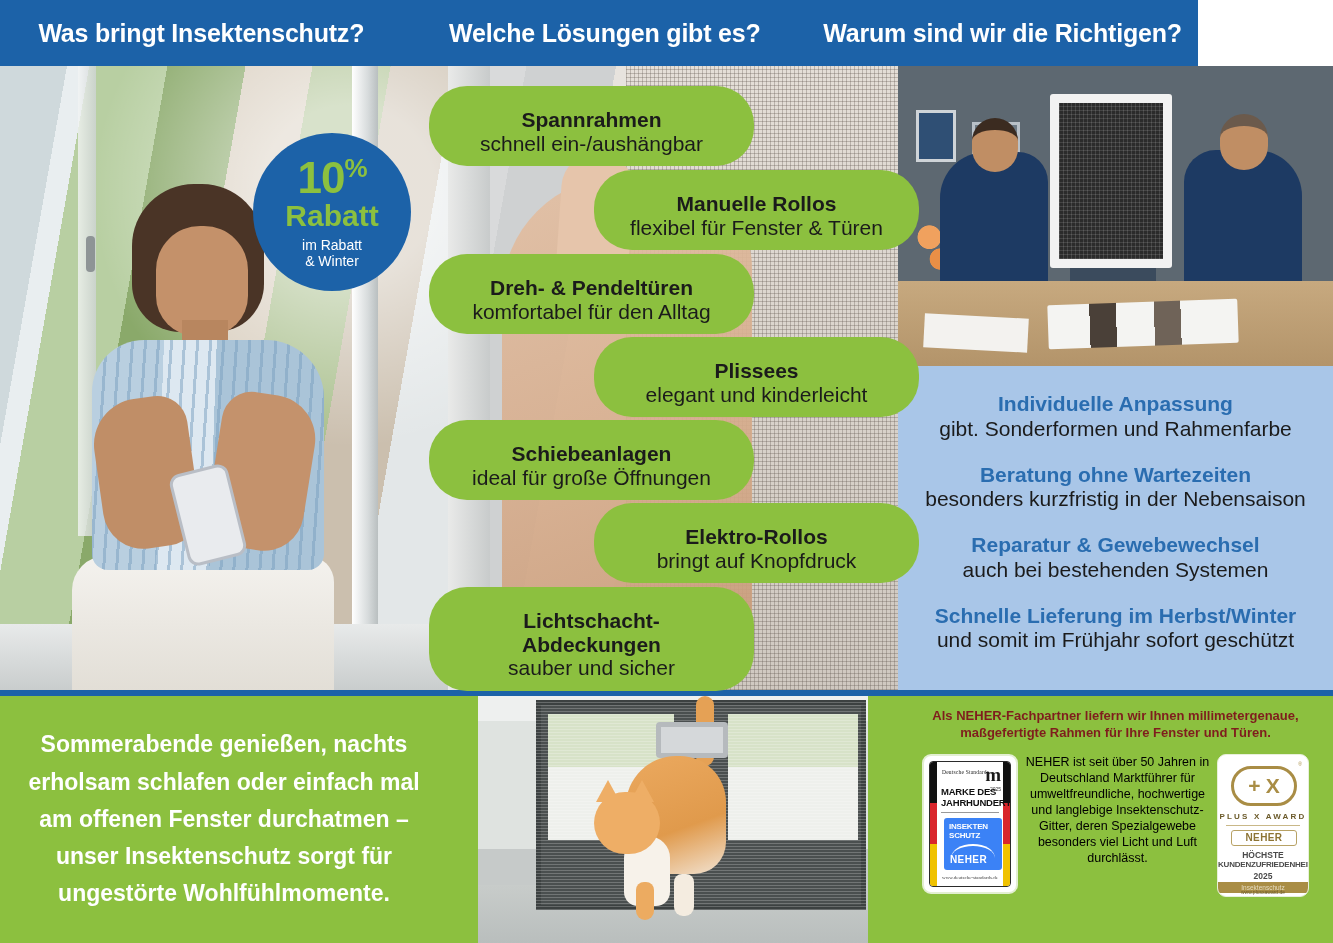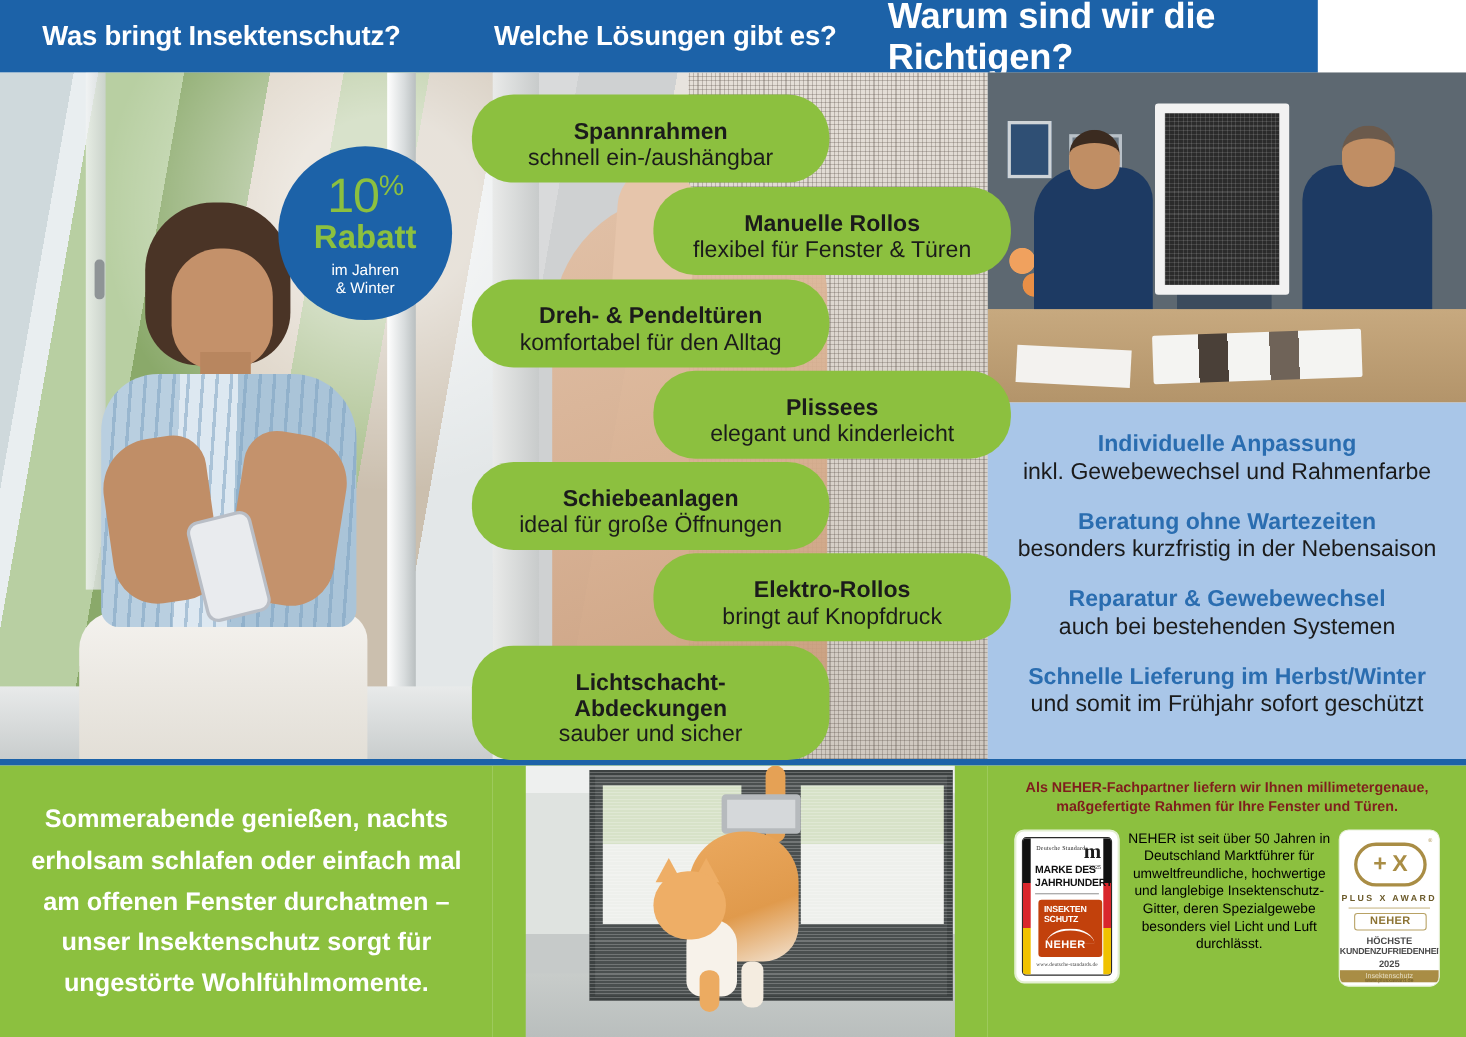--- a/index.html
+++ b/index.html
@@ -15,21 +15,21 @@
   .header {
     position: absolute; left: 0; top: 0; width: 1198px; height: 66px;
     background: #1c62a8; display: flex;
   }
   .header-cell {
     display: flex; align-items: center; justify-content: center;
     color: #ffffff; font-weight: bold; letter-spacing: -0.2px;
   }
   .hc1 { width: 448px; font-size: 25px; }
   .hc2 { width: 450px; font-size: 25px; }
-  .hc3 { width: 435px; font-size: 33px; }
+  .hc3 { width: 435px; font-size: 25px; }
 
   
   .col1 {
     position: absolute; left: 0; top: 66px; width: 448px; height: 624px;
     overflow: hidden;
     background:
       radial-gradient(circle at 78% 20%, rgba(255,255,255,0.55) 0 14%, rgba(255,255,255,0) 42%),
       linear-gradient(100deg, #cfd9dc 0 12%, #e9eef0 12% 16%, #b8cfa2 16% 30%,
                       #8aa96a 30% 44%, #d8cdbd 44% 56%, #a9bf8c 56% 70%,
                       #cbbfae 70% 82%, #e3e7e8 82% 100%);
@@ -94,21 +94,21 @@
     background: #8e9496; border-radius: 4px;
   }
 
   
   .rabatt {
     position: absolute; left: 253px; top: 133px; width: 158px; height: 158px;
     border-radius: 50%; background: #1c62a8; color: #ffffff;
     display: flex; flex-direction: column; align-items: center; justify-content: center;
     text-align: center; line-height: 1;
   }
-  .rabatt-pct { font-size: 44px; font-weight: normal; color: #8cc03f; letter-spacing: -1px; }
+  .rabatt-pct { font-size: 44px; font-weight: bold; color: #8cc03f; letter-spacing: -1px; }
   .rabatt-pct sup { font-size: 26px; vertical-align: super; }
   .rabatt-word { font-size: 30px; font-weight: bold; color: #8cc03f; margin-top: 1px; }
   .rabatt-sub { font-size: 14px; color: #ffffff; margin-top: 6px; line-height: 1.15; }
 
   
   .col2 {
     position: absolute; left: 448px; top: 66px; width: 450px; height: 624px;
     overflow: hidden;
     background: linear-gradient(100deg, #d9dadb 0 14%, #cfd1d2 14% 30%, #e7e3de 30% 46%,
                 #ddd8d2 46% 64%, #d2d4d5 64% 82%, #c9cbcc 82% 100%);
@@ -352,21 +352,21 @@
   .mdj-m { position: absolute; right: 9px; top: 2px; font-size: 19px; color: #1b1b1b;
            font-family: "Liberation Serif", serif; font-weight: bold; }
   .mdj-year { position: absolute; right: 9px; top: 24px; font-size: 5px; color: #333; }
   .mdj-t1 { position: absolute; left: 11px; top: 24px; font-size: 9.5px; font-weight: bold;
             color: #111; letter-spacing: -.2px; }
   .mdj-t2 { position: absolute; left: 11px; top: 35px; font-size: 9.5px; font-weight: bold;
             color: #111; letter-spacing: -.2px; }
   .mdj-rule { position: absolute; left: 11px; right: 11px; top: 50px; height: 1px; background: #999; }
   .mdj-green {
     position: absolute; left: 14px; top: 56px; width: 58px; height: 52px;
-    background: #c2410c; border-radius: 3px;
+    background: #3b82f6; border-radius: 3px;
   }
   .mdj-g1 { position: absolute; left: 5px; top: 4px; font-size: 8px; font-weight: bold;
             color: #ffffff; letter-spacing: -.2px; }
   .mdj-g2 { position: absolute; left: 5px; top: 13px; font-size: 8px; font-weight: bold;
             color: #ffffff; letter-spacing: -.2px; }
   .mdj-arc {
     position: absolute; left: 7px; top: 26px; width: 44px; height: 14px;
     border-top: 2.5px solid #ffffff; border-radius: 50% 50% 0 0 / 100% 100% 0 0;
   }
   .mdj-neher { position: absolute; left: 6px; top: 36px; font-size: 10px; font-weight: bold;
@@ -443,21 +443,21 @@
       <div class="w-phone"></div>
     </div>
   </div>
 
   <div class="rabatt">
     <div class="rabatt-pct">
       <span>10</span><sup>%</sup>
     </div>
     <div class="rabatt-word">Rabatt</div>
     <div class="rabatt-sub">
-      <span>im Jahren</span><br>
+      <span>im Rabatt</span><br>
       <span>&amp; Winter</span>
     </div>
   </div>
 
   <div class="col2">
     <div class="c2-edge"></div>
     <div class="c2-mesh"></div>
     <div class="c2-hand"></div>
     <div class="c2-finger"></div>
   </div>
@@ -504,21 +504,21 @@
     <div class="c3-woman-head"></div>
     <div class="c3-window"></div>
     <div class="c3-table"></div>
     <div class="c3-paper"></div>
     <div class="c3-samples"></div>
   </div>
 
   <div class="benefits">
     <div class="benefit">
       <span class="bt">Individuelle Anpassung</span>
-      <span class="bs">inkl. Gewebewechsel und Rahmenfarbe</span>
+      <span class="bs">gibt. Sonderformen und Rahmenfarbe</span>
     </div>
     <div class="benefit">
       <span class="bt">Beratung ohne Wartezeiten</span>
       <span class="bs">besonders kurzfristig in der Nebensaison</span>
     </div>
     <div class="benefit">
       <span class="bt">Reparatur &amp; Gewebewechsel</span>
       <span class="bs">auch bei bestehenden Systemen</span>
     </div>
     <div class="benefit">

